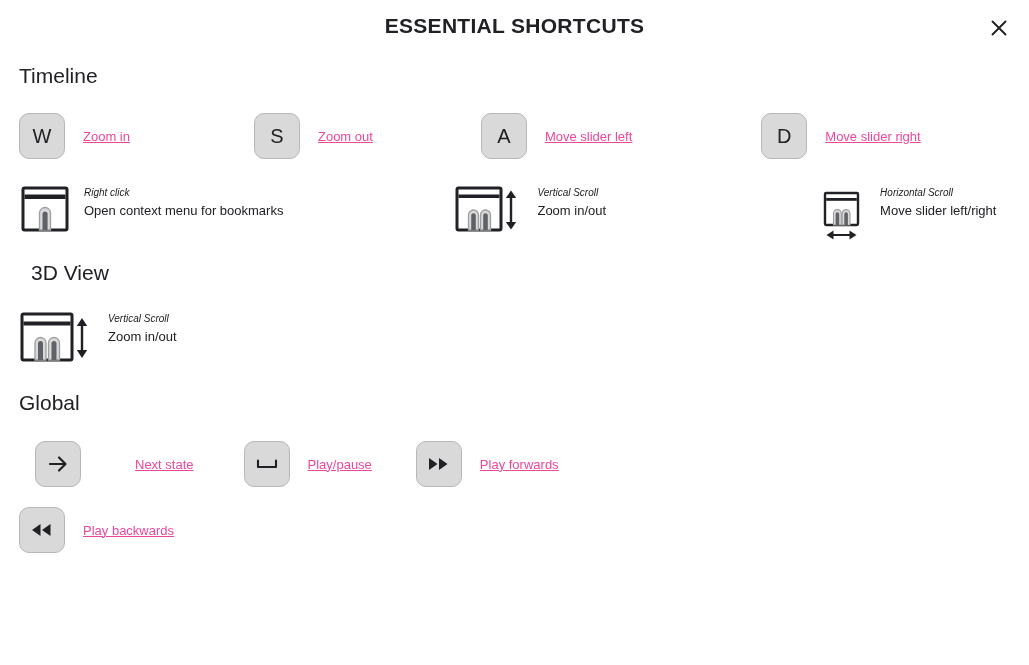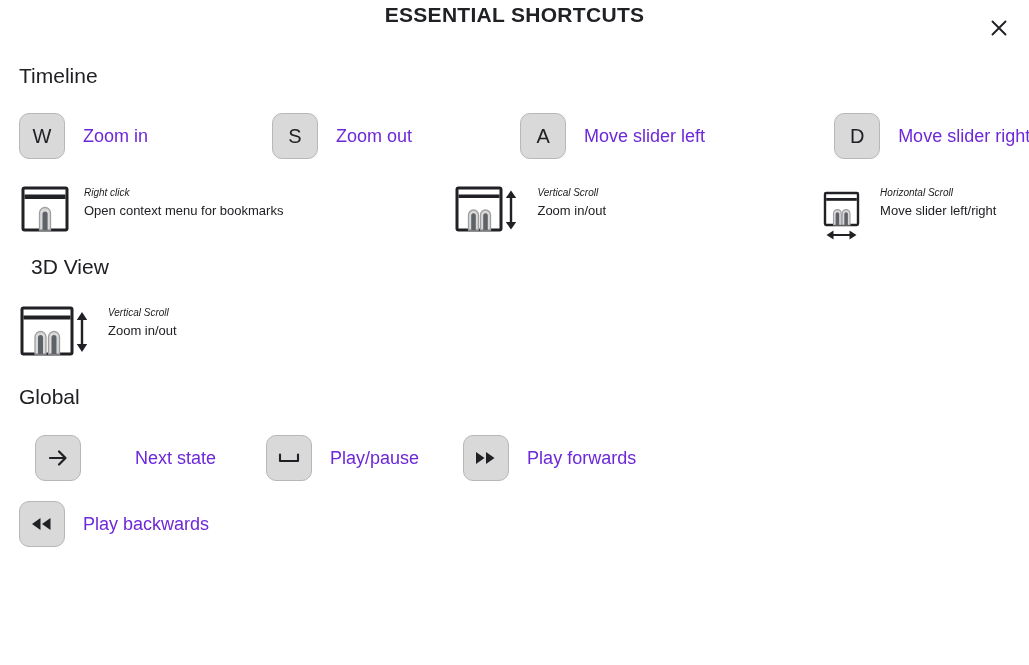--- a/index.html
+++ b/index.html
@@ -18,21 +18,21 @@
   }
 
   
   .dialog-header {
     position: relative;
     height: 56px;
   }
   .dialog-title {
     position: absolute;
     left: 0; right: 0;
-    top: 3px;
+    top: 14px;
     text-align: center;
     font-size: 21px;
     font-weight: bold;
     letter-spacing: 0.3px;
     color: #202124;
   }
   .close-btn {
     position: absolute;
     right: 14px;
     top: 12px;
@@ -51,21 +51,21 @@
     padding: 0 0 0 0;
   }
   .section-title {
     font-size: 21px;
     font-weight: normal;
     color: #202124;
     margin: 0;
     padding-left: 19px;
   }
   .section-timeline-title   { margin-top: 8px; }
-  .section-3dview-title     { margin-top: 8px; padding-left: 31px; }
+  .section-3dview-title     { margin-top: 14px; padding-left: 31px; }
   .section-global-title     { margin-top: 28px; }
 
   .row {
     display: flex;
     align-items: center;
     padding-left: 19px;
   }
   .row-keys    { margin-top: 25px; }
   .row-mice    { margin-top: 26px; align-items: flex-start; }
   .row-global  { margin-top: 26px; }
@@ -91,23 +91,24 @@
     justify-content: center;
     font-size: 20px;
     color: #202124;
     box-sizing: border-box;
     cursor: pointer;
     user-select: none;
   }
   .keycap svg { display: block; }
   .key-label {
     margin-left: 18px;
-    font-size: 18px;
-    color: #6d28d9;
+    font-size: 13px;
+    color: #ec4899;
     white-space: nowrap;
+    text-decoration: underline;
   }
 
   
   .gesture-icon {
     flex: 0 0 auto;
     display: flex;
     align-items: center;
     justify-content: center;
   }
   .gesture-text {

